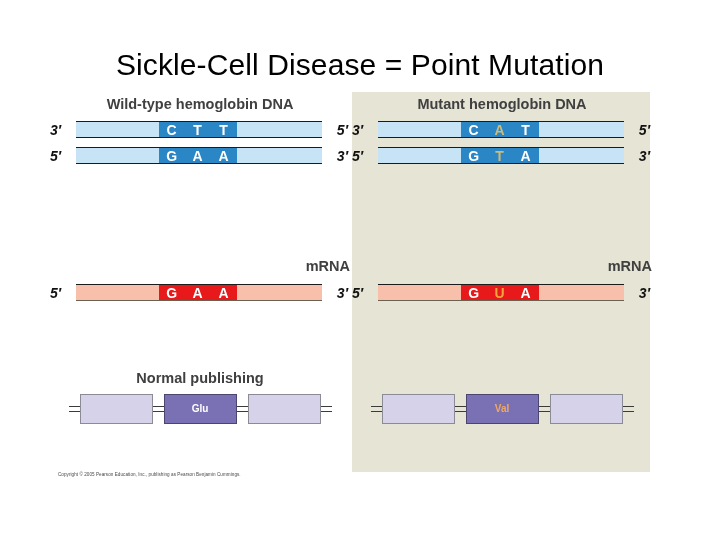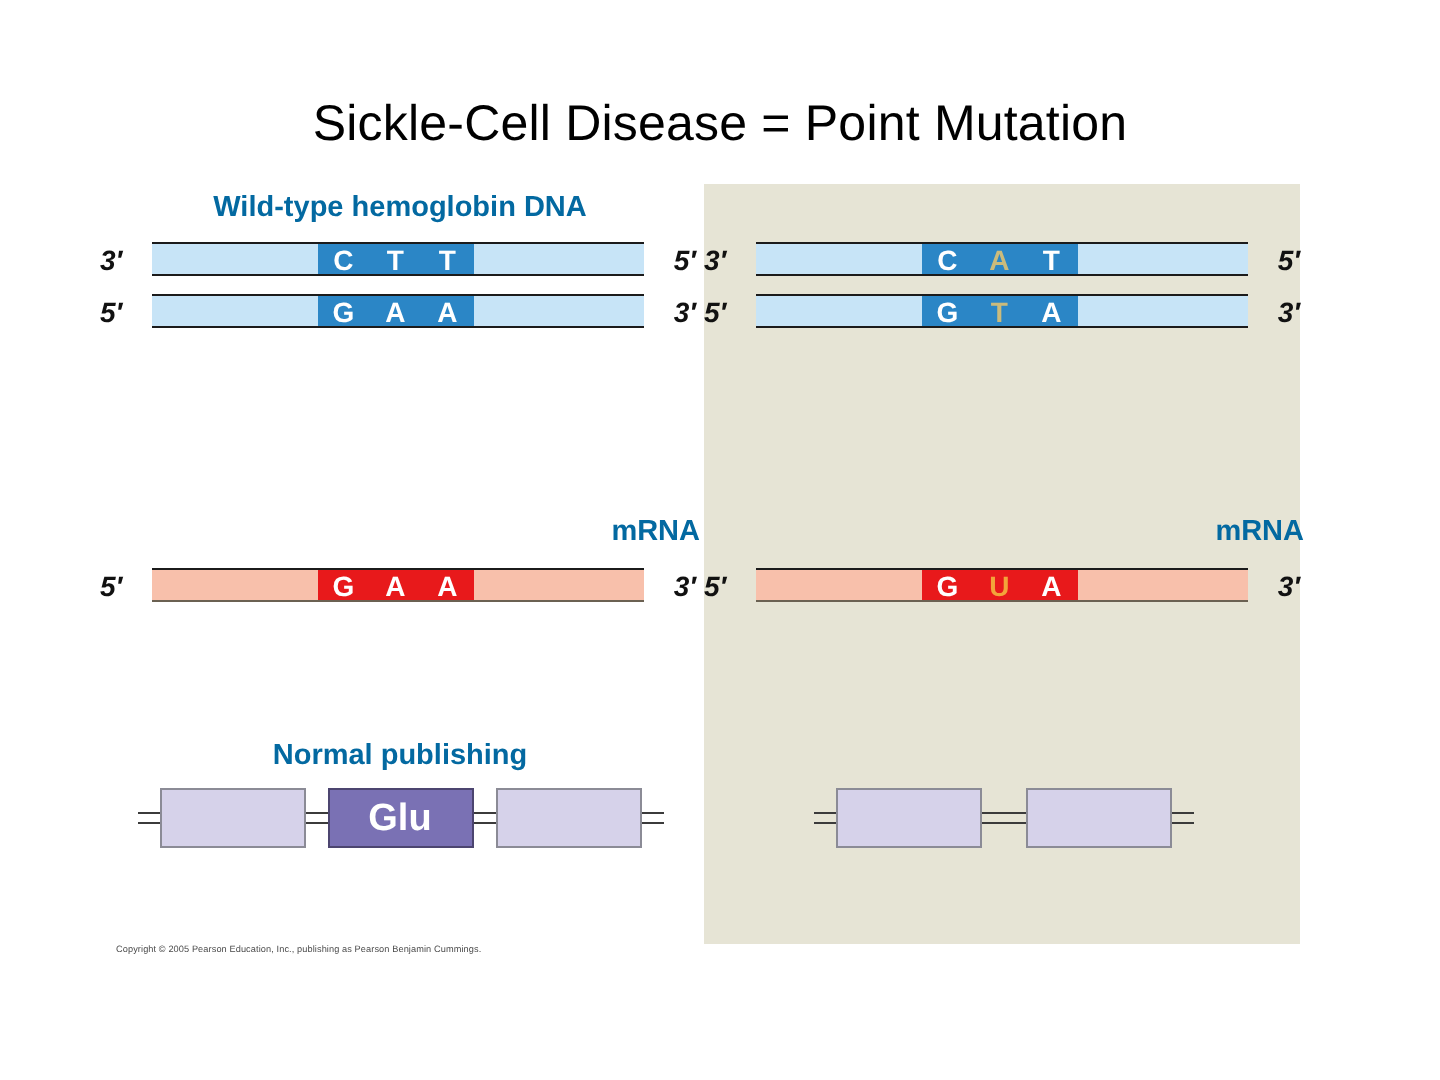--- a/index.html
+++ b/index.html
@@ -15,21 +15,21 @@
     position: relative;
   }
 
   
   #slide-title {
     position: absolute;
     left: 0;
     top: 48px;
     width: 720px;
     text-align: center;
-    font-size: 25px;
+    font-size: 30px;
     font-weight: 400;
     color: #000000;
     letter-spacing: 0.1px;
   }
 
   
   #figure {
     position: absolute;
     left: 50px;
     top: 92px;
@@ -56,21 +56,21 @@
   .column.left  { left: 0px; }
   .column.right { left: 302px; }
 
   
   .section-heading {
     position: absolute;
     width: 100%;
     text-align: center;
     font-size: 14.5px;
     font-weight: bold;
-    color: #0369a1;
+    color: #404040;
     white-space: nowrap;
   }
   .section-heading.left-align {
     text-align: right;
     padding-left: 45px;
     box-sizing: border-box;
   }
 
   
   .strand-row {
@@ -181,21 +181,21 @@
     justify-content: center;
     flex: 0 0 auto;
   }
   .aa-box.side   { width: 73px; }
   .aa-box.center {
     width: 73px;
     background: #7a71b4;
     border-color: #4c4570;
   }
   .aa-label {
-    font-size: 19px;
+    font-size: 10px;
     font-weight: bold;
     color: #ffffff;
     line-height: 1;
   }
   .aa-label.mutant { color: #f2a85e; }
 
   
   #copyright {
     position: absolute;
     left: 58px;
@@ -273,20 +273,21 @@
         <span class="aa-label">Glu</span>
       </span>
       <span class="bond"></span>
       <span class="aa-box side"></span>
       <span class="bond"></span>
     </div>
   </div>
 
   <div class="column right">
 
+    <div class="section-heading" style="top:4px;">Mutant hemoglobin DNA</div>
 
     <div class="strand-row" style="top:28px;">
       <span class="end-label">3′</span>
       <span class="bar dna">
         <span class="bar-pad lead"></span>
         <span class="codon dna">
           <span class="base">C</span>
           <span class="base mutant-dna">A</span>
           <span class="base">T</span>
         </span>
@@ -323,20 +324,23 @@
         <span class="bar-pad trail"></span>
       </span>
       <span class="end-label right">3′</span>
     </div>
 
 
     <div class="protein-row" style="top:300px;">
       <span class="bond"></span>
       <span class="aa-box side"></span>
       <span class="bond"></span>
+      <span class="aa-box center">
+        <span class="aa-label mutant">Val</span>
+      </span>
       <span class="bond"></span>
       <span class="aa-box side"></span>
       <span class="bond"></span>
     </div>
   </div>
 </div>
 
 <div id="copyright">Copyright © 2005 Pearson Education, Inc., publishing as Pearson Benjamin Cummings.</div>
 
 </body></html>

